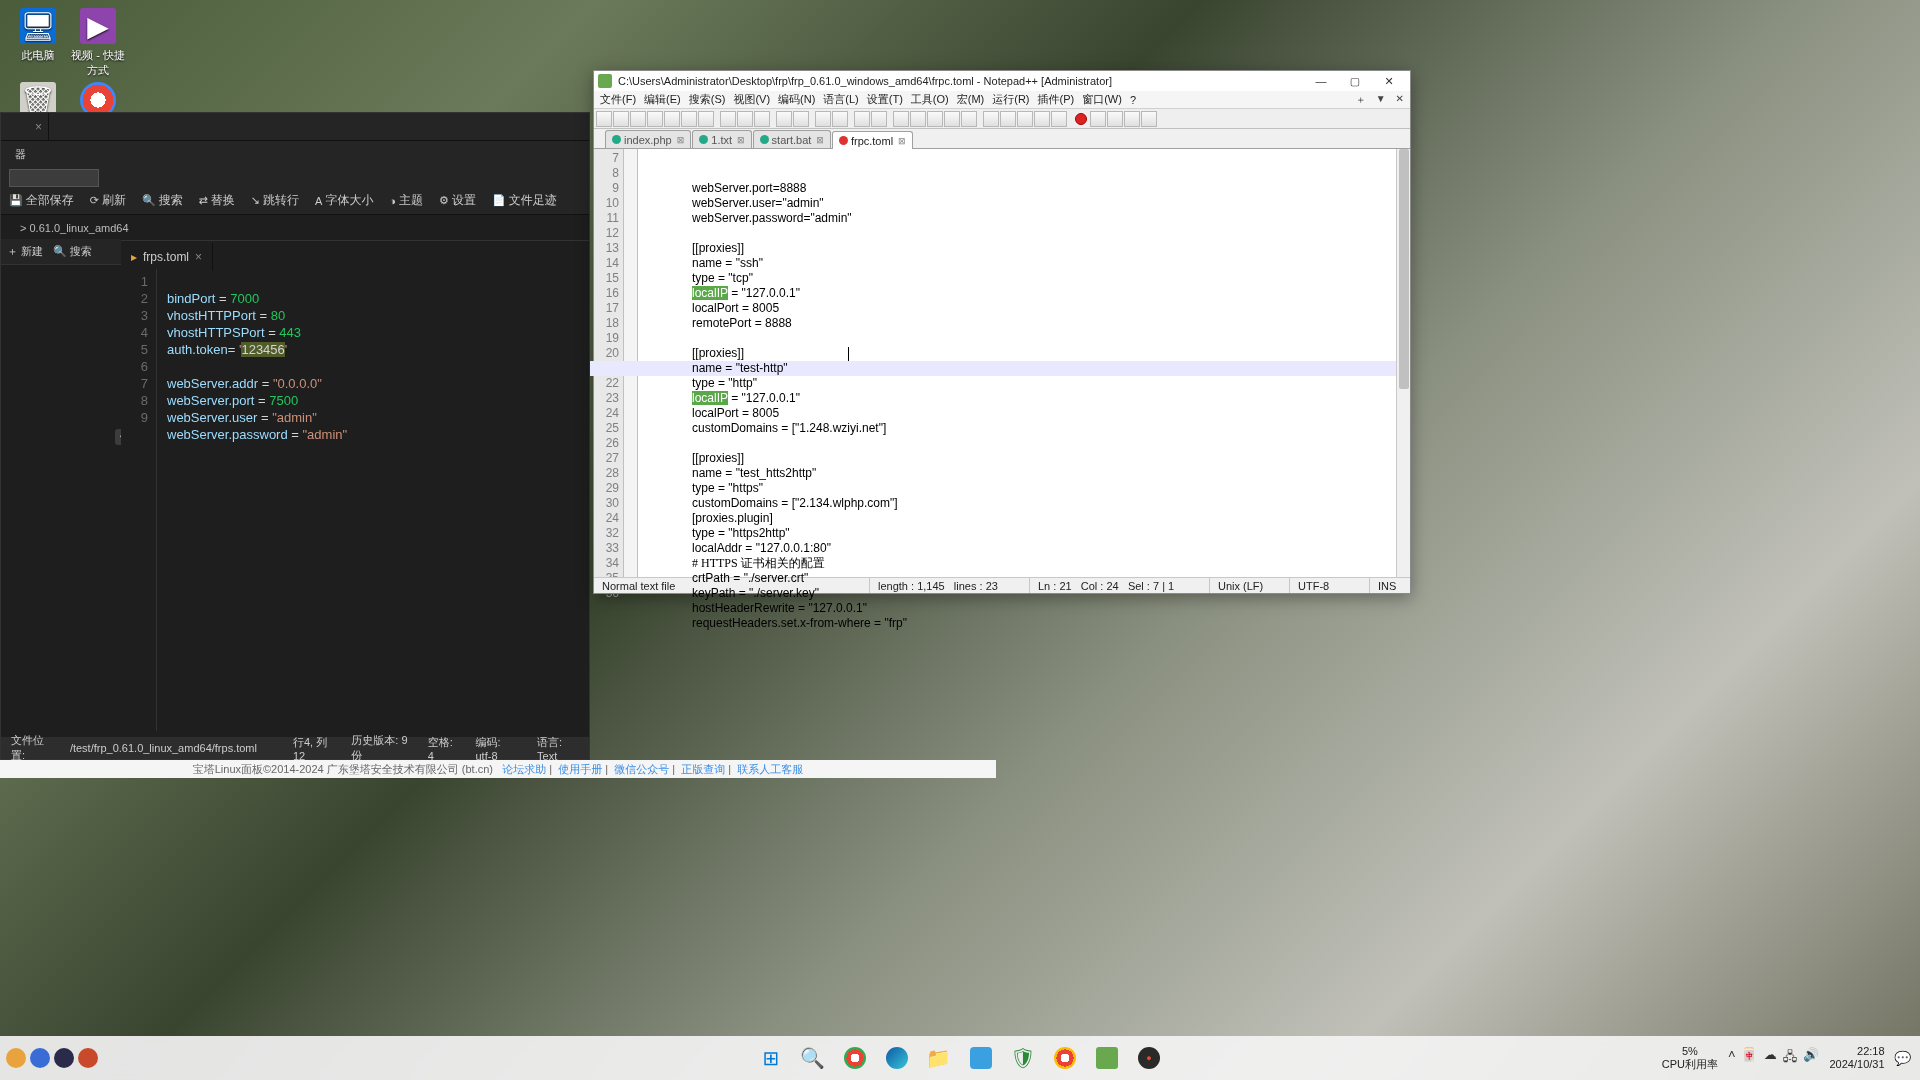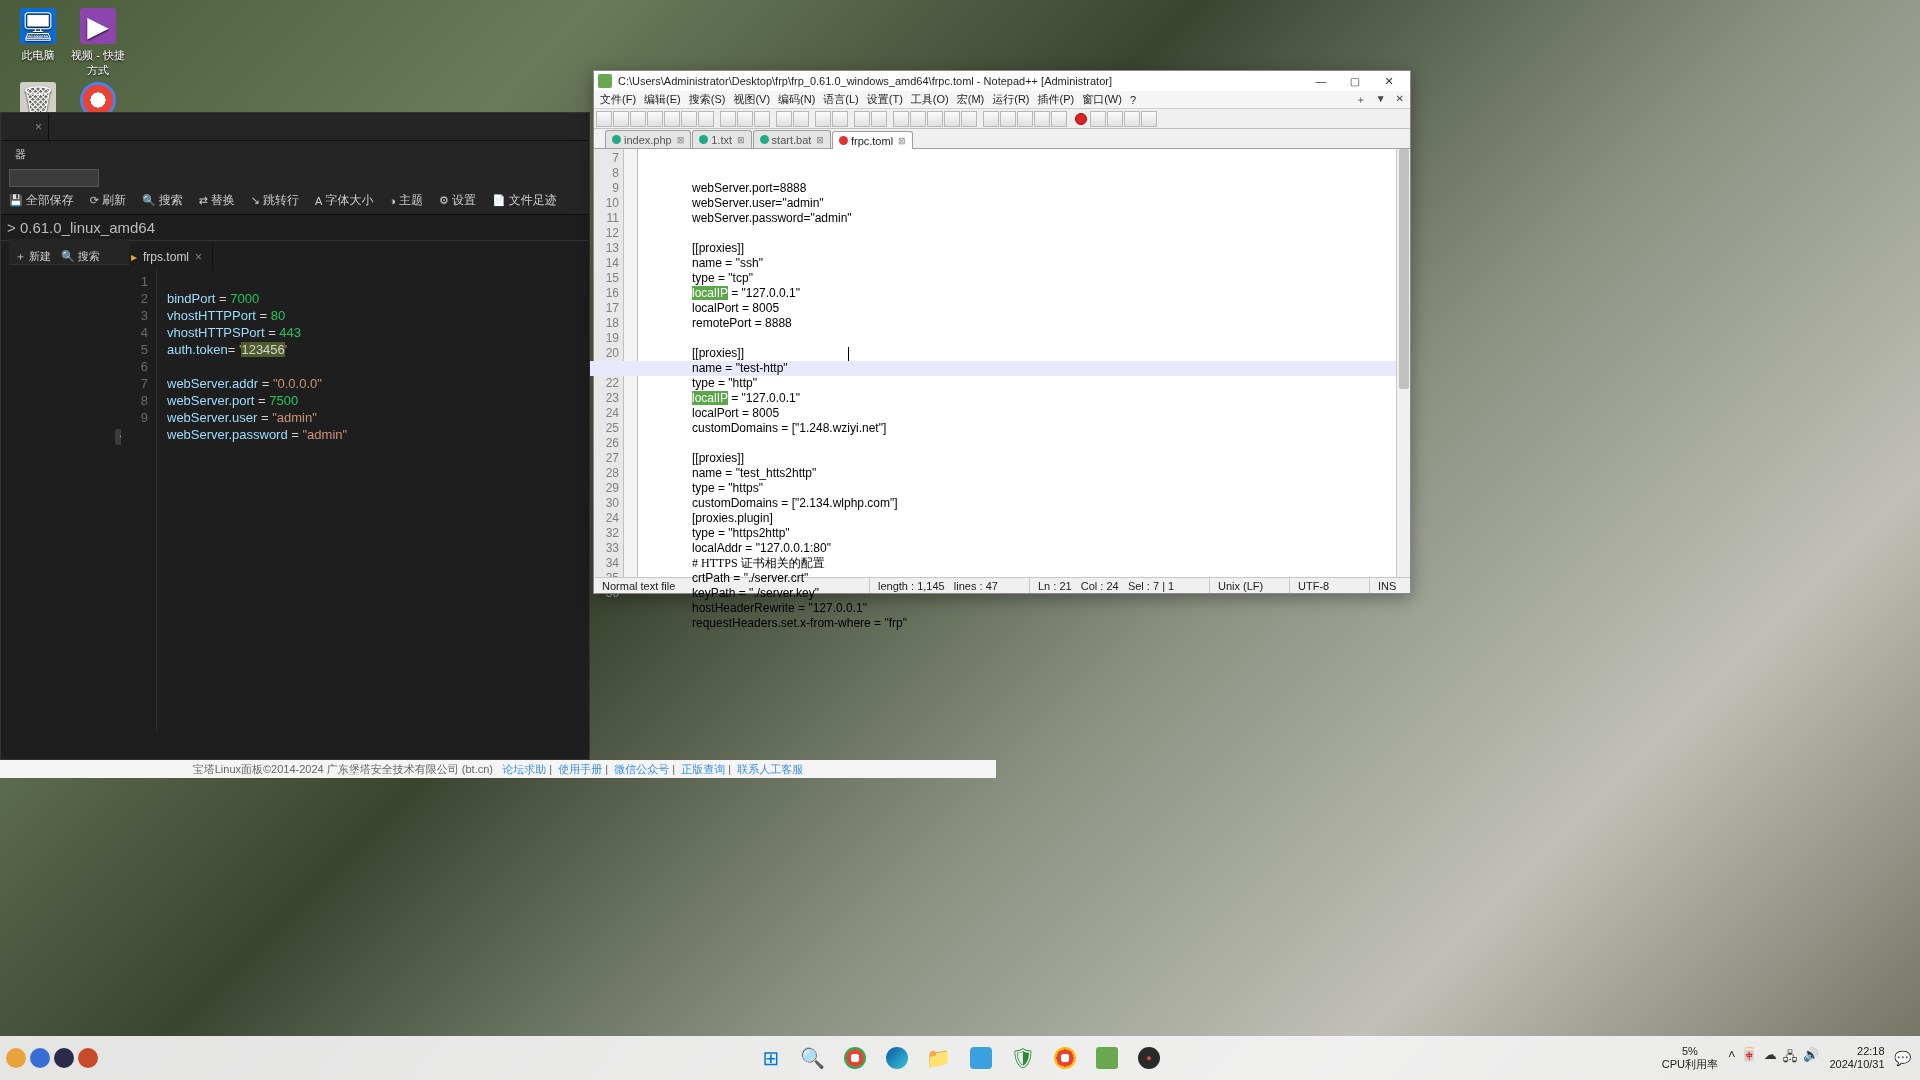--- a/index.html
+++ b/index.html
@@ -20,25 +20,25 @@
 
 
 .bg-editor { position: absolute; left: 0; top: 112px; width: 590px; height: 648px; background: #1e1e1e; color: #ccc; font-size: 12px; border: 1px solid #333; }
 .bg-editor-tabbar { height: 28px; background: #252526; display: flex; border-bottom: 1px solid #111; }
 .bg-tab-blank { width: 48px; border-right: 1px solid #111; display:flex; align-items:center; justify-content:flex-end; padding-right:6px; color:#888;}
 .bg-tab-x { cursor:pointer; }
 .bg-editor-top { height: 18px; padding-left: 6px; color:#ccc; font-size:11px; }
 .bg-editor-toolbar { height: 28px; background: #252526; display: flex; align-items: center; gap: 16px; padding: 0 8px; font-size: 12px; color: #ccc; border-bottom:1px solid #111;}
 .bg-tool { display:flex; align-items:center; gap:3px; }
 .bg-tool .ic { font-size:11px; }
-.bg-editor-path { height: 26px; display:flex; align-items:center; padding:0 6px; background:#1e1e1e; border-bottom:1px solid #333; font-size:15px; color:#bbb; overflow:hidden;}
+.bg-editor-path { height: 26px; display:flex; align-items:center; padding:0 6px; background:#1e1e1e; border-bottom:1px solid #333; font-size:11px; color:#bbb; overflow:hidden;margin-left:13px;}
 .bg-editor-filetabs { height: 30px; background:#1e1e1e; display:flex; align-items:flex-end; }
 .bg-filetab { height:28px; background:#2d2d2d; color:#ccc; padding:0 10px; display:flex; align-items:center; gap:6px; font-size:12px; border-right:1px solid #111; }
 .bg-filetab.active { background:#1e1e1e; }
-.bg-sidebar-actions { position:absolute; top:126px; left:0; width:120px; height:26px; background:#252526; display:flex; align-items:flex-end; padding:0 6px; gap:10px; font-size:11px; color:#ccc; border-bottom:1px solid #333;margin-left:8px;}
+.bg-sidebar-actions { position:absolute; top:126px; left:0; width:120px; height:26px; background:#252526; display:flex; align-items:center; padding:0 6px; gap:10px; font-size:11px; color:#ccc; border-bottom:1px solid #333;}
 .bg-code { position:absolute; top:156px; left:0; right:0; bottom:28px; display:flex; font-family: Consolas, monospace; font-size:13px; }
 .bg-gutter { width:36px; background:#1e1e1e; color:#6a6a6a; text-align:right; padding:4px 8px 0 0; line-height:17px; border-right:1px solid #333;}
 .bg-lines { flex:1; padding:4px 0 0 10px; line-height:17px; color:#d4d4d4; white-space:pre; }
 .bg-lines .str { color:#ce9178; }
 .bg-lines .num { color:#22c55e; }
 .bg-lines .key { color:#9cdcfe; }
 .bg-lines .hl { background:#515c2b; }
 .bg-collapse { position:absolute; top:316px; left:114px; width:16px; height:16px; background:#3c3c3c; color:#ccc; border-radius:3px; text-align:center; line-height:14px; font-size:11px;}
 .bg-statusbar { position:absolute; bottom:0; left:0; right:0; height:22px; background:#2d2d2d; color:#ccc; font-size:11px; display:flex; align-items:center; padding:0 10px; gap:18px;}
 .bg-statusbar .spacer { flex:1; }
@@ -193,20 +193,30 @@
 <span class="key">bindPort</span><span> = </span><span class="num">7000</span>
 <span class="key">vhostHTTPPort</span><span> = </span><span class="num">80</span>
 <span class="key">vhostHTTPSPort</span><span> = </span><span class="num">443</span>
 <span class="key">auth.token</span><span>= </span><span class="str">'</span><span class="hl">123456</span><span class="str">'</span>
 
 <span class="key">webServer.addr</span><span> = </span><span class="str">"0.0.0.0"</span>
 <span class="key">webServer.port</span><span> = </span><span class="num">7500</span>
 <span class="key">webServer.user</span><span> = </span><span class="str">"admin"</span>
 <span class="key">webServer.password</span><span> = </span><span class="str">"admin"</span>
     </div>
+  </div>
+  <div class="bg-statusbar">
+    <span>文件位置:</span>
+    <span>/test/frp_0.61.0_linux_amd64/frps.toml</span>
+    <span class="spacer"></span>
+    <span>行4, 列12</span>
+    <span>历史版本:  9份</span>
+    <span>空格:  4</span>
+    <span>编码:  utf-8</span>
+    <span>语言:  Text</span>
   </div>
 </div>
 <div class="bg-footer" style="position:absolute; left:0; top:760px;">
   <span style="flex:1; text-align:center;">
     <span>宝塔Linux面板©2014-2024 广东堡塔安全技术有限公司 (bt.cn)</span>&nbsp;&nbsp;
     <a>论坛求助</a>&nbsp;|&nbsp;
     <a>使用手册</a>&nbsp;|&nbsp;
     <a>微信公众号</a>&nbsp;|&nbsp;
     <a>正版查询</a>&nbsp;|&nbsp;
     <a>联系人工客服</a>
@@ -372,21 +382,21 @@
 <span>hostHeaderRewrite = "127.0.0.1"</span>
 <span>requestHeaders.set.x-from-where = "frp"</span></div>
       <div class="text-cursor" style="top:198px; left:160px;"></div>
     </div>
   </div>
   <div class="npp-scroll">
       <div class="thumb"></div>
     </div>
   <div class="npp-status">
     <div class="wide">Normal text file</div>
-    <div style="width:160px;"><span>length : 1,145</span>&nbsp;&nbsp;&nbsp;<span>lines : 47</span></div>
+    <div style="width:160px;"><span>length : 1,145</span>&nbsp;&nbsp;&nbsp;<span>lines : 23</span></div>
     <div style="width:180px;"><span>Ln : 21</span>&nbsp;&nbsp;&nbsp;<span>Col : 24</span>&nbsp;&nbsp;&nbsp;<span>Sel : 7 | 1</span></div>
     <div style="width:80px;">Unix (LF)</div>
     <div style="width:80px;">UTF-8</div>
     <div style="width:40px; border-right:none;">INS</div>
   </div>
 </div>
 
 <div class="taskbar">
   <div class="tb-leftpill">
     <div class="tb-pill" style="background:#e8a33d;border-radius:50%;"></div>

